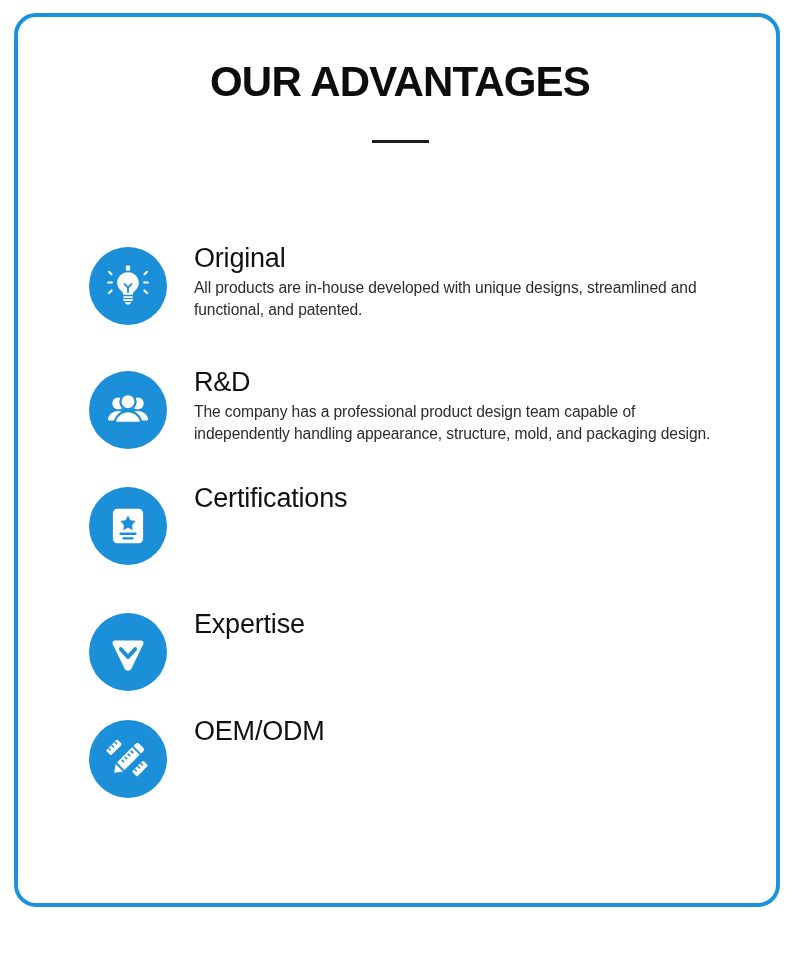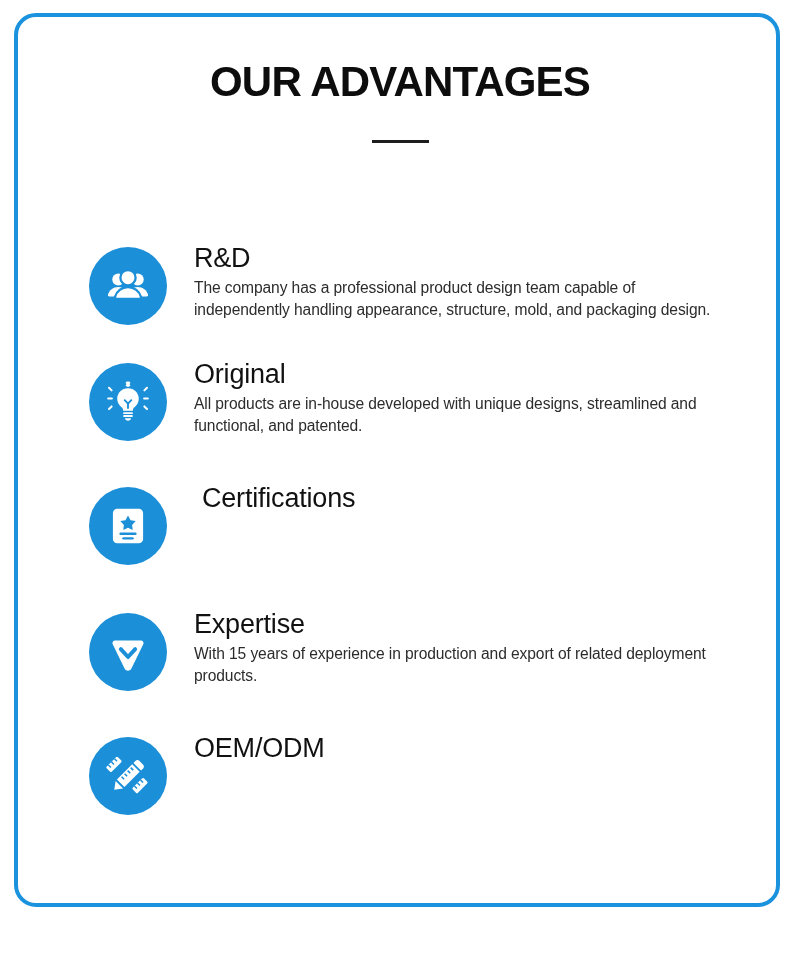--- a/index.html
+++ b/index.html
@@ -120,52 +120,35 @@
 
   
   .row-original .adv-text   { padding-top: 0px; }
   .row-rd .adv-text         { padding-top: 0px; }
   .row-cert .adv-text       { padding-top: 0px; }
   .row-expertise .adv-text  { padding-top: 0px; }
   .row-oem .adv-text        { padding-top: 0px; }
   .row-oem .adv-desc        { padding-left: 7px; margin-top: 6px; }
   .row-rd                   { margin-bottom: 34px; }
   .row-original             { margin-bottom: 42px; }
-  .row-cert                 { margin-bottom: 44px; gap: 8px; }
-  .row-expertise            { margin-bottom: 42px; }
+  .row-cert                 { margin-bottom: 44px; }
+  .row-expertise            { margin-bottom: 25px; }
 </style>
 </head>
 <body>
 
 <div class="page">
   <div class="frame"></div>
 
   <div class="header">
     <h1 class="page-title">OUR ADVANTAGES</h1>
     <div class="title-divider"></div>
   </div>
 
   <div class="advantages">
-
-    <div class="adv-row row-rd">
-      <div class="adv-icon">
-        <svg viewBox="0 0 64 64" fill="#ffffff" xmlns="http://www.w3.org/2000/svg">
-          <circle cx="18.5" cy="23" r="8.4"></circle>
-          <path d="M18.5 33.5c-7 0-12.8 4.6-14.4 10.8-.3 1.2.6 2.4 1.9 2.4h25c1.3 0 2.2-1.2 1.9-2.4-1.6-6.2-7.4-10.8-14.4-10.8z"></path>
-          <circle cx="45.5" cy="23" r="8.4"></circle>
-          <path d="M45.5 33.5c-7 0-12.8 4.6-14.4 10.8-.3 1.2.6 2.4 1.9 2.4h25c1.3 0 2.2-1.2 1.9-2.4-1.6-6.2-7.4-10.8-14.4-10.8z"></path>
-          <circle cx="32" cy="20.4" r="10.6" stroke="#1b8fd8" stroke-width="3.2"></circle>
-          <path d="M32 33.4c-8.7 0-16 5.8-18 13.6-.4 1.6.8 3.1 2.5 3.1h31c1.7 0 2.9-1.5 2.5-3.1-2-7.8-9.3-13.6-18-13.6z" stroke="#1b8fd8" stroke-width="3.2"></path>
-        </svg>
-      </div>
-      <div class="adv-text">
-        <div class="adv-title">R&amp;D</div>
-        <p class="adv-desc">The company has a professional product design team capable of independently handling appearance, structure, mold, and packaging design.</p>
-      </div>
-    </div>
 
     <div class="adv-row row-original">
       <div class="adv-icon">
         <svg viewBox="0 0 64 64" fill="#ffffff" xmlns="http://www.w3.org/2000/svg">
           <path d="M32 13c-8.3 0-15 6.5-15 14.6 0 4.8 2.4 9 6 11.7 1.3 1 2.1 2.4 2.1 4v.7h13.8v-.7c0-1.6.8-3 2.1-4 3.6-2.7 6-6.9 6-11.7C47 19.5 40.3 13 32 13z"></path>
           <rect x="25.2" y="46.2" width="13.6" height="2.6" rx="1.3"></rect>
           <rect x="25.2" y="50.2" width="13.6" height="2.6" rx="1.3"></rect>
           <path d="M27.6 54.6h8.8c-.5 2.1-2.3 3.4-4.4 3.4s-3.9-1.3-4.4-3.4z"></path>
           <rect x="30.6" y="3" width="2.8" height="8" rx="1.4"></rect>
           <rect x="30.6" y="3" width="2.8" height="8" rx="1.4" transform="rotate(45 32 7)"></rect>
@@ -179,20 +162,37 @@
           <path d="M32 40.5v-6.2l-4.6-4.9" stroke="#1b8fd8" stroke-width="2.6" fill="none" stroke-linecap="round"></path>
           <path d="M32 34.3l4.6-4.9" stroke="#1b8fd8" stroke-width="2.6" fill="none" stroke-linecap="round"></path>
         </svg>
       </div>
       <div class="adv-text">
         <div class="adv-title">Original</div>
         <p class="adv-desc">All products are in-house developed with unique designs, streamlined and functional, and patented.</p>
       </div>
     </div>
 
+    <div class="adv-row row-rd">
+      <div class="adv-icon">
+        <svg viewBox="0 0 64 64" fill="#ffffff" xmlns="http://www.w3.org/2000/svg">
+          <circle cx="18.5" cy="23" r="8.4"></circle>
+          <path d="M18.5 33.5c-7 0-12.8 4.6-14.4 10.8-.3 1.2.6 2.4 1.9 2.4h25c1.3 0 2.2-1.2 1.9-2.4-1.6-6.2-7.4-10.8-14.4-10.8z"></path>
+          <circle cx="45.5" cy="23" r="8.4"></circle>
+          <path d="M45.5 33.5c-7 0-12.8 4.6-14.4 10.8-.3 1.2.6 2.4 1.9 2.4h25c1.3 0 2.2-1.2 1.9-2.4-1.6-6.2-7.4-10.8-14.4-10.8z"></path>
+          <circle cx="32" cy="20.4" r="10.6" stroke="#1b8fd8" stroke-width="3.2"></circle>
+          <path d="M32 33.4c-8.7 0-16 5.8-18 13.6-.4 1.6.8 3.1 2.5 3.1h31c1.7 0 2.9-1.5 2.5-3.1-2-7.8-9.3-13.6-18-13.6z" stroke="#1b8fd8" stroke-width="3.2"></path>
+        </svg>
+      </div>
+      <div class="adv-text">
+        <div class="adv-title">R&amp;D</div>
+        <p class="adv-desc">The company has a professional product design team capable of independently handling appearance, structure, mold, and packaging design.</p>
+      </div>
+    </div>
+
     <div class="adv-row row-cert">
       <div class="adv-icon">
         <svg viewBox="0 0 64 64" fill="#ffffff" xmlns="http://www.w3.org/2000/svg">
           <rect x="11" y="8" width="42" height="48" rx="6"></rect>
           <path d="M32 17.5l3.5 6.4 7.2 1.3-5 5.3.9 7.2L32 34.5l-6.6 3.2.9-7.2-5-5.3 7.2-1.3z" fill="#1b8fd8"></path>
           <rect x="20" y="41" width="24" height="3.4" rx="1.7" fill="#1b8fd8"></rect>
           <rect x="24" y="47.5" width="16" height="3.4" rx="1.7" fill="#1b8fd8"></rect>
         </svg>
       </div>
       <div class="adv-text">
@@ -202,21 +202,20 @@
 
     <div class="adv-row row-expertise">
       <div class="adv-icon">
         <svg viewBox="0 0 64 64" fill="#ffffff" xmlns="http://www.w3.org/2000/svg">
           <path d="M14 16h36c2.6 0 4.4 2.6 3.4 5L36.8 55c-1.8 4-7.8 4-9.6 0L10.6 21c-1-2.4.8-5 3.4-5z"></path>
           <path d="M22 28l10 11 10-11" stroke="#1b8fd8" stroke-width="5.4" fill="none" stroke-linecap="round" stroke-linejoin="round"></path>
         </svg>
       </div>
       <div class="adv-text">
         <div class="adv-title">Expertise</div>
-        <p class="adv-desc">With 15 years of experience in production and export of related deployment products.</p>
       </div>
     </div>
 
     <div class="adv-row row-oem">
       <div class="adv-icon">
         <svg viewBox="0 0 64 64" fill="#ffffff" xmlns="http://www.w3.org/2000/svg">
           <g transform="rotate(45 32 32)">
             <path d="M28.2 6h7.6c2 0 3.6 1.6 3.6 3.6v4.2H24.6V9.6C24.6 7.6 26.2 6 28.2 6z"></path>
             <rect x="24.6" y="16.4" width="14.8" height="30"></rect>
             <path d="M24.6 49h14.8L32 59z"></path>

